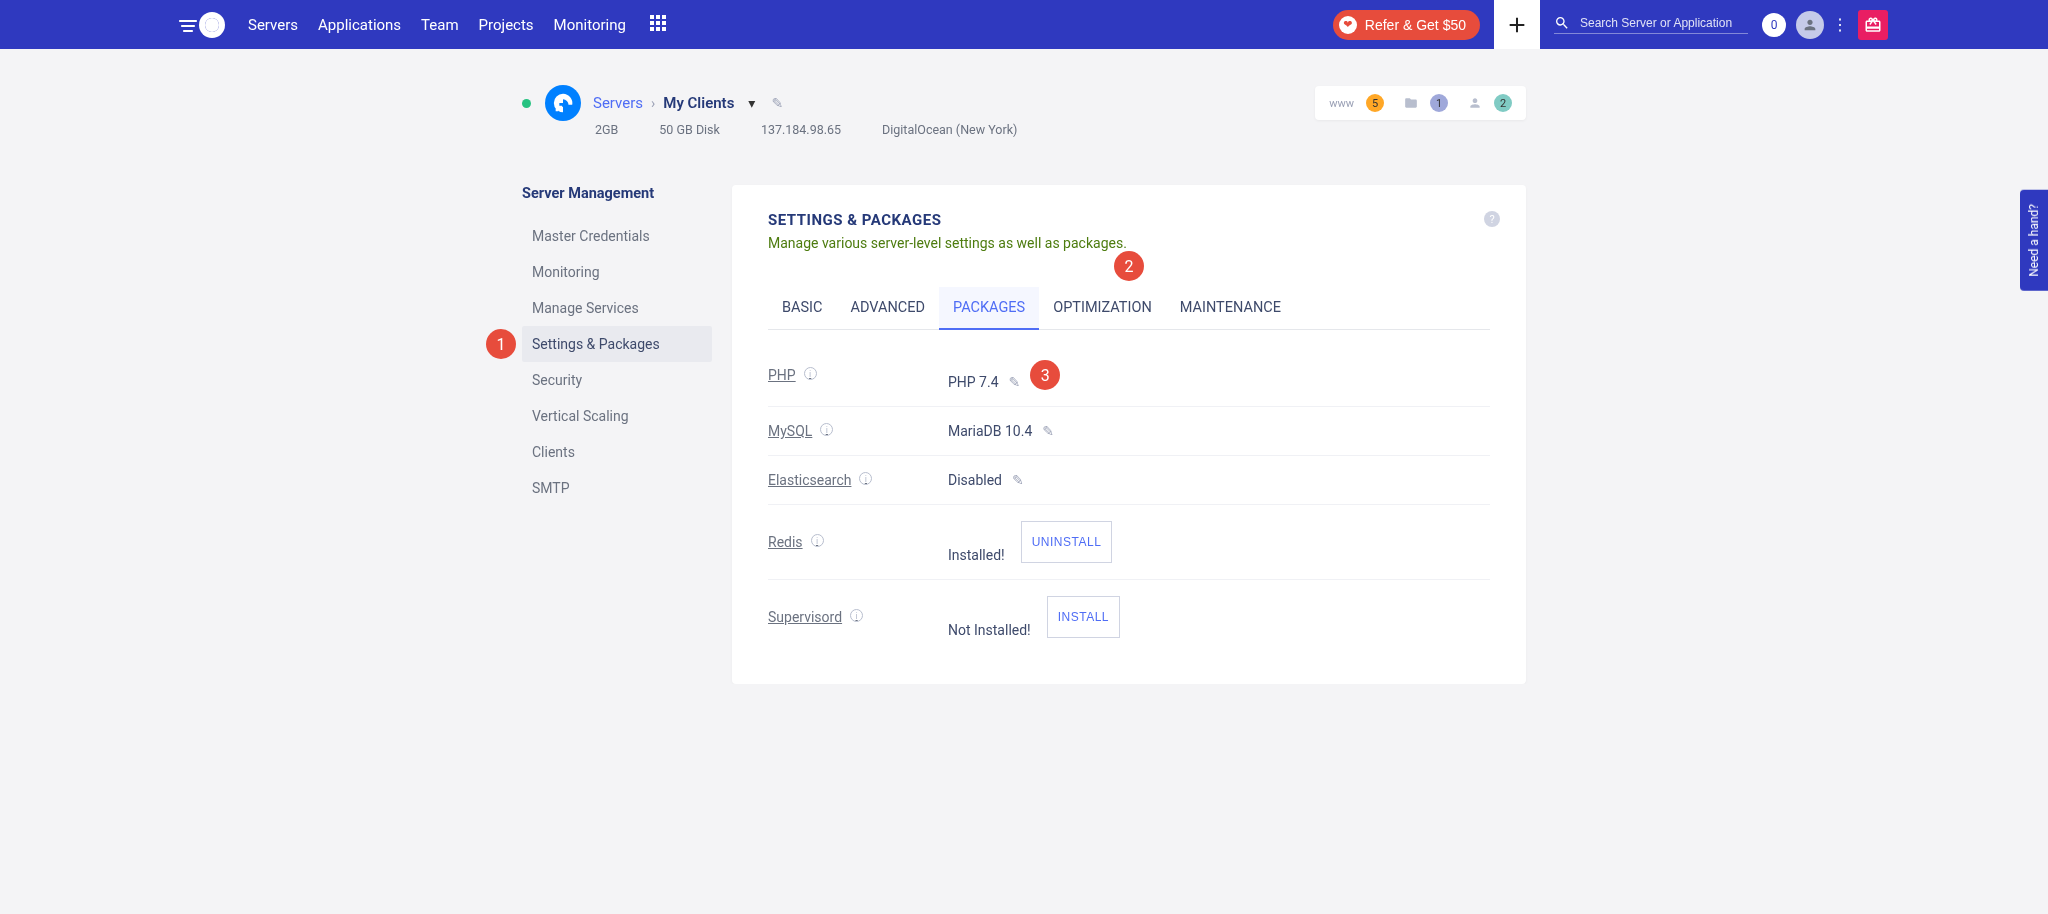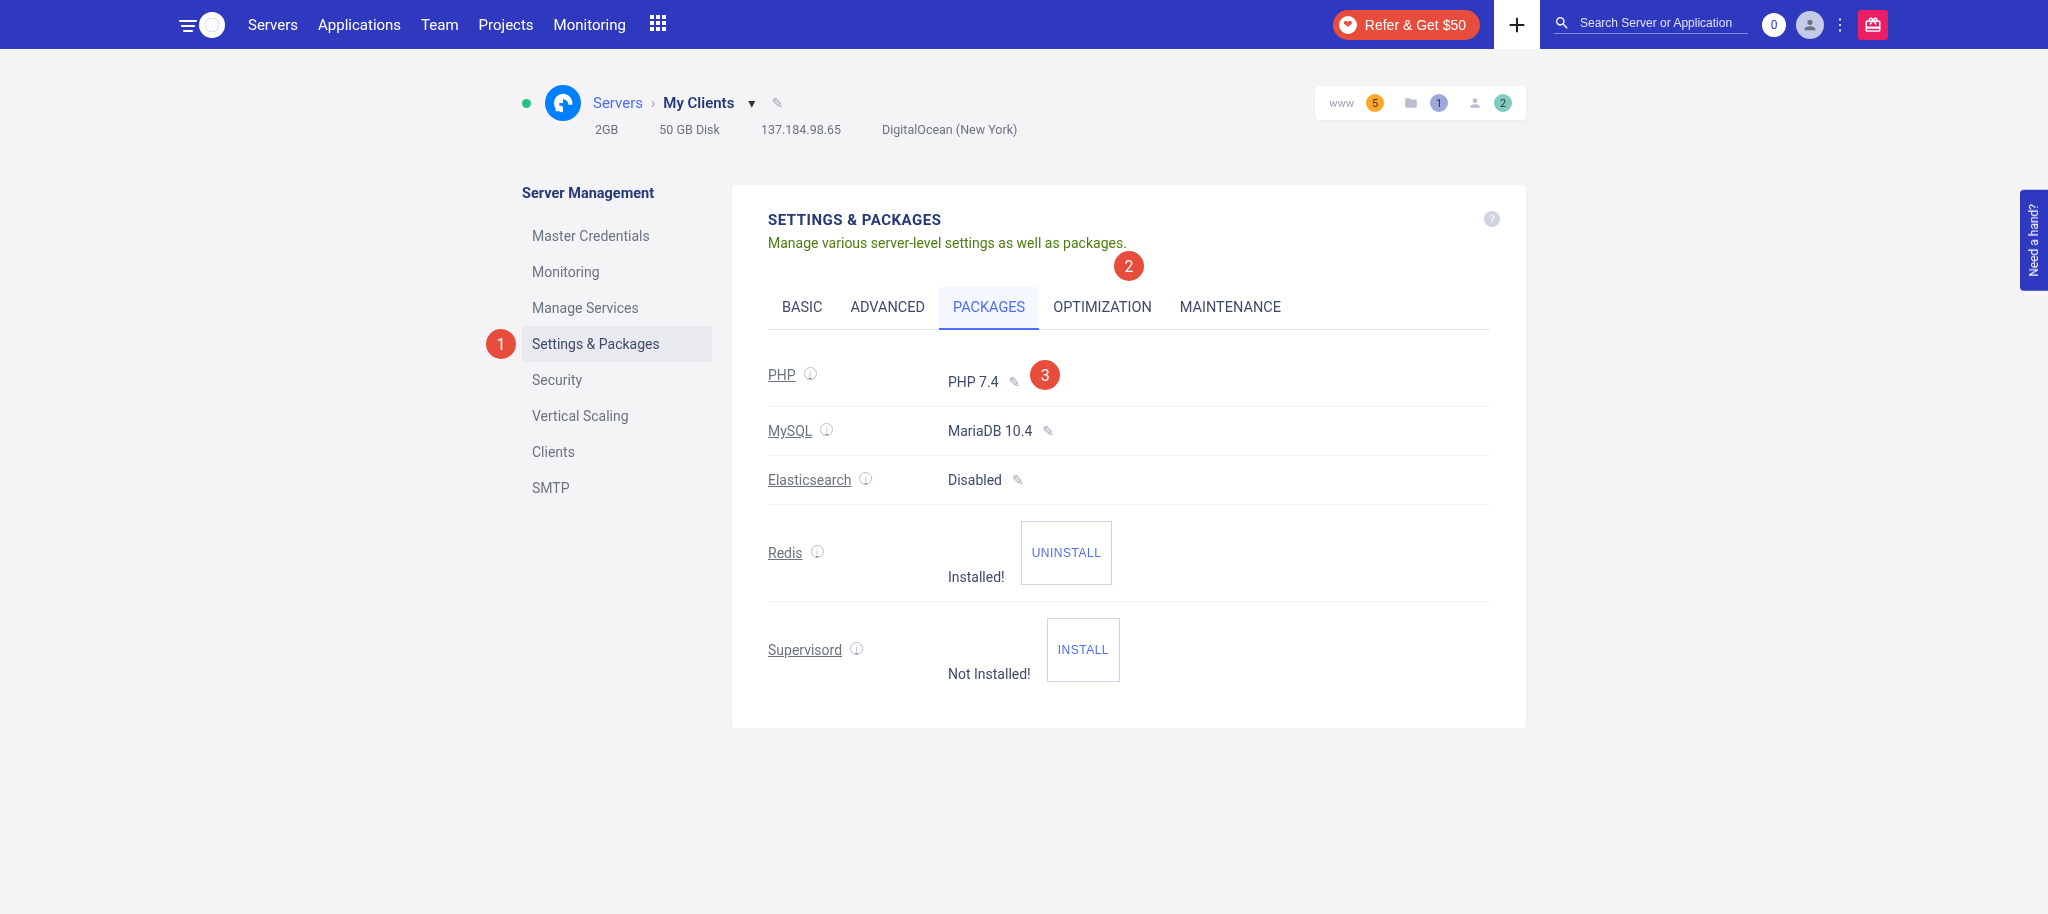--- a/index.html
+++ b/index.html
@@ -103,21 +103,21 @@
   .tab.active { color: var(--accent-blue); background: #f5f7ff; border-bottom: 2px solid var(--accent-blue); margin-bottom: -1px; }
   .tab-annot { position: absolute; top: -36px; }
 
   .pkg-list { margin-top: 14px; }
   .pkg-row { display: flex; align-items: center; padding: 16px 0; border-bottom: 1px solid #f0f1f5; position: relative; }
   .pkg-row:last-of-type { border-bottom: none; }
   .pkg-label { width: 180px; color: #6b7280; font-size: 14px; display: flex; align-items: flex-start; gap: 8px; text-decoration: underline; }
   .info-ic { width: 13px; height: 13px; border: 1px solid #b8bece; border-radius: 50%; display:inline-flex; align-items:center; justify-content:center; font-size:9px; color:#b8bece; cursor: pointer;}
   .pkg-value { color: #3e4a6b; font-size: 14px; display: flex; align-items: flex-end; gap: 10px; }
   .pencil { color: #9aa0b5; cursor: pointer; }
-  .pkg-btn { border: 1px solid #d0d4e2; background: #fff; color: var(--accent-blue); font-size: 12px; letter-spacing: 0.5px; padding: 24px 10px; cursor: pointer; margin-left: 6px; }
+  .pkg-btn { border: 1px solid #d0d4e2; background: #fff; color: var(--accent-blue); font-size: 12px; letter-spacing: 0.5px; padding: 13px 10px; cursor: pointer; margin-left: 6px; }
   .row-annot { position: absolute; }
 
   .note { color: #6b7280; font-size: 12.5px; margin-top: 16px; }
 
   .hand-tab {
     position: fixed; right: 0; top: 190px; background: var(--primary-blue); color: #fff;
     writing-mode: vertical-rl; transform: rotate(180deg);
     padding: 14px 7px; font-size: 12px; border-radius: 0 4px 4px 0; cursor: pointer;
   }
 </style>

